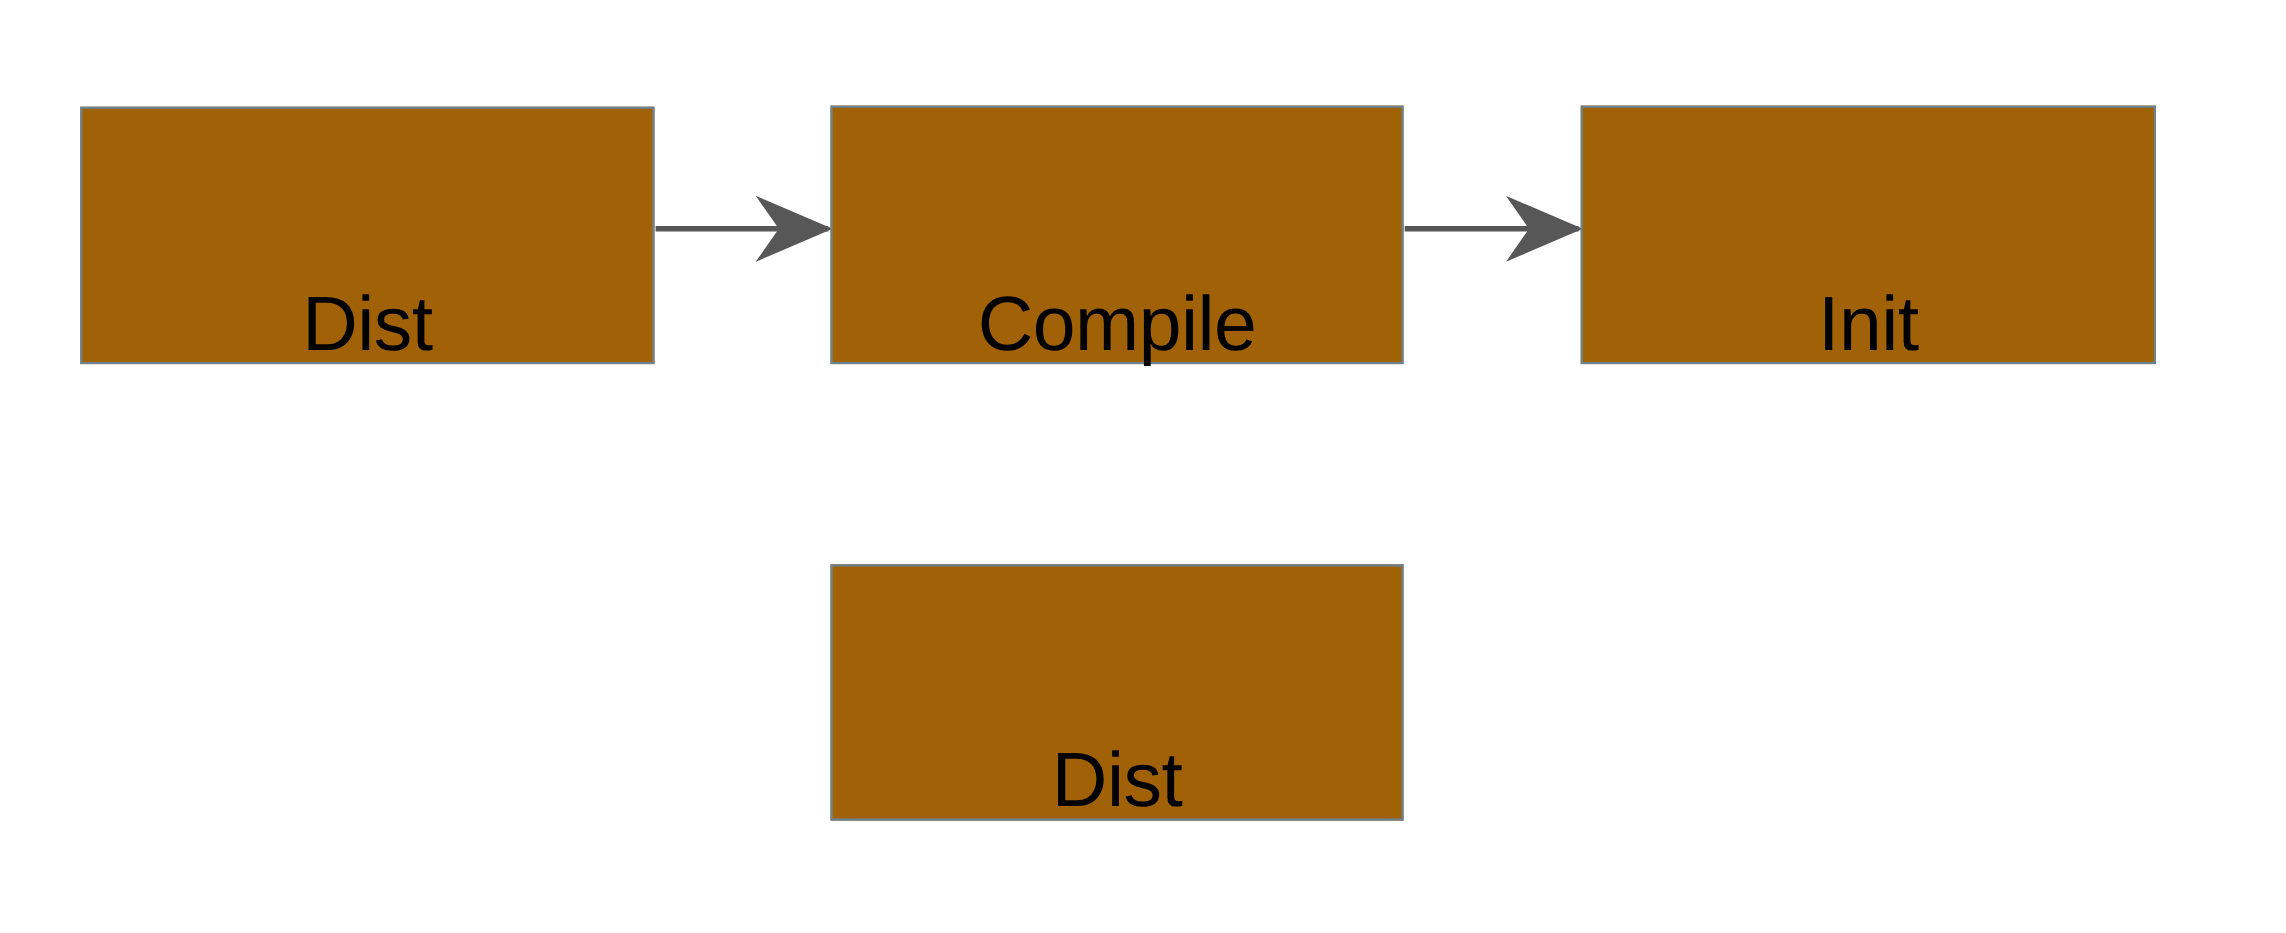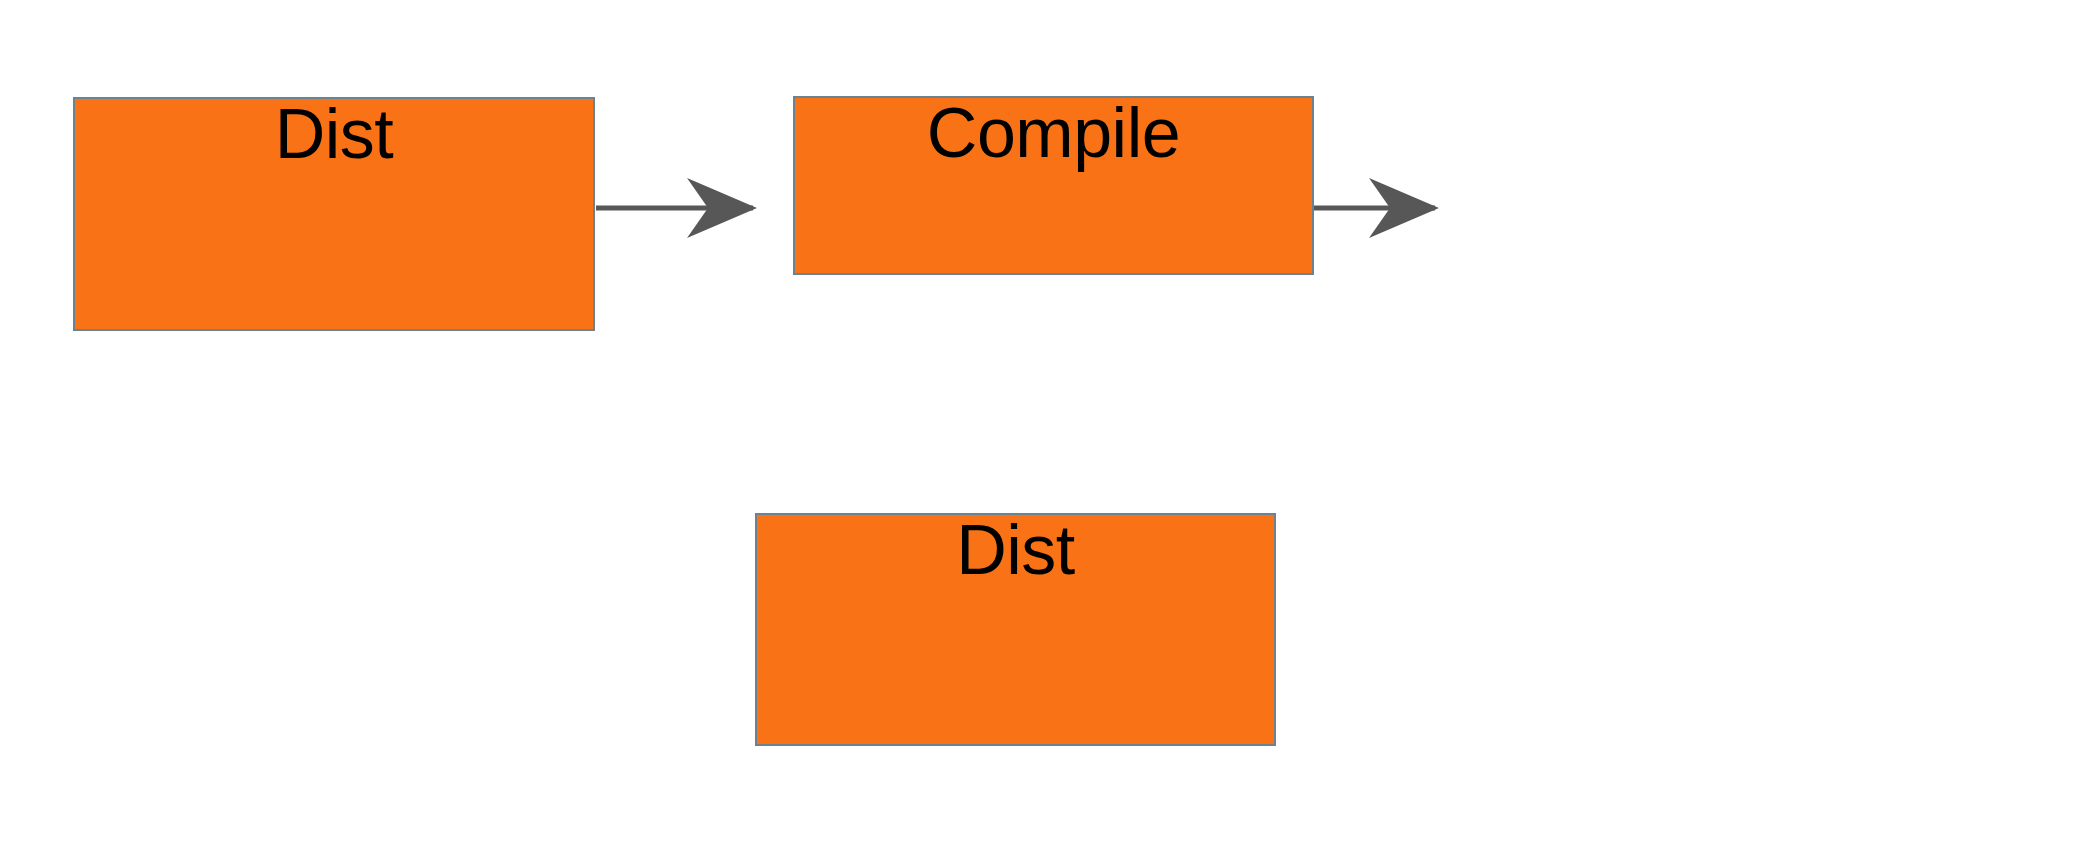--- a/index.html
+++ b/index.html
@@ -14,39 +14,39 @@
   #canvas {
     position: relative;
     width: 2078px;
     height: 848px;
     background: #ffffff;
     overflow: hidden;
   }
   .node {
     position: absolute;
     box-sizing: border-box;
-    background: #f97316;
+    background: #a16207;
     border: 2px solid #6b8291;
     display: flex;
-    align-items: flex-start;
+    align-items: flex-end;
     justify-content: center;
   }
   .node-label {
     font-family: "Liberation Sans", sans-serif;
     font-size: 70px;
     font-weight: 400;
     color: #000000;
     line-height: 1;
     letter-spacing: -0.5px;
     white-space: nowrap;
     -webkit-font-smoothing: antialiased;
   }
   
   #node-dist    { left: 73px;   top: 97px;  width: 522px; height: 234px; }
-  #node-compile { left: 755px;  top: 96px;  width: 521px; height: 179px; margin-left: 38px; }
+  #node-compile { left: 755px;  top: 96px;  width: 521px; height: 235px; }
   #node-init    { left: 1437px; top: 96px;  width: 523px; height: 235px; }
   #node-clean   { left: 755px;  top: 513px; width: 521px; height: 233px; }
 
   #edges {
     position: absolute;
     left: 0;
     top: 0;
     width: 2078px;
     height: 848px;
     pointer-events: none;
@@ -74,18 +74,21 @@
   </svg>
 
   <div class="node" id="node-dist">
     <span class="node-label">Dist</span>
   </div>
 
   <div class="node" id="node-compile">
     <span class="node-label">Compile</span>
   </div>
 
+  <div class="node" id="node-init">
+    <span class="node-label">Init</span>
+  </div>
 
   <div class="node" id="node-clean">
     <span class="node-label">Dist</span>
   </div>
 
 </div>
 
 </body></html>

